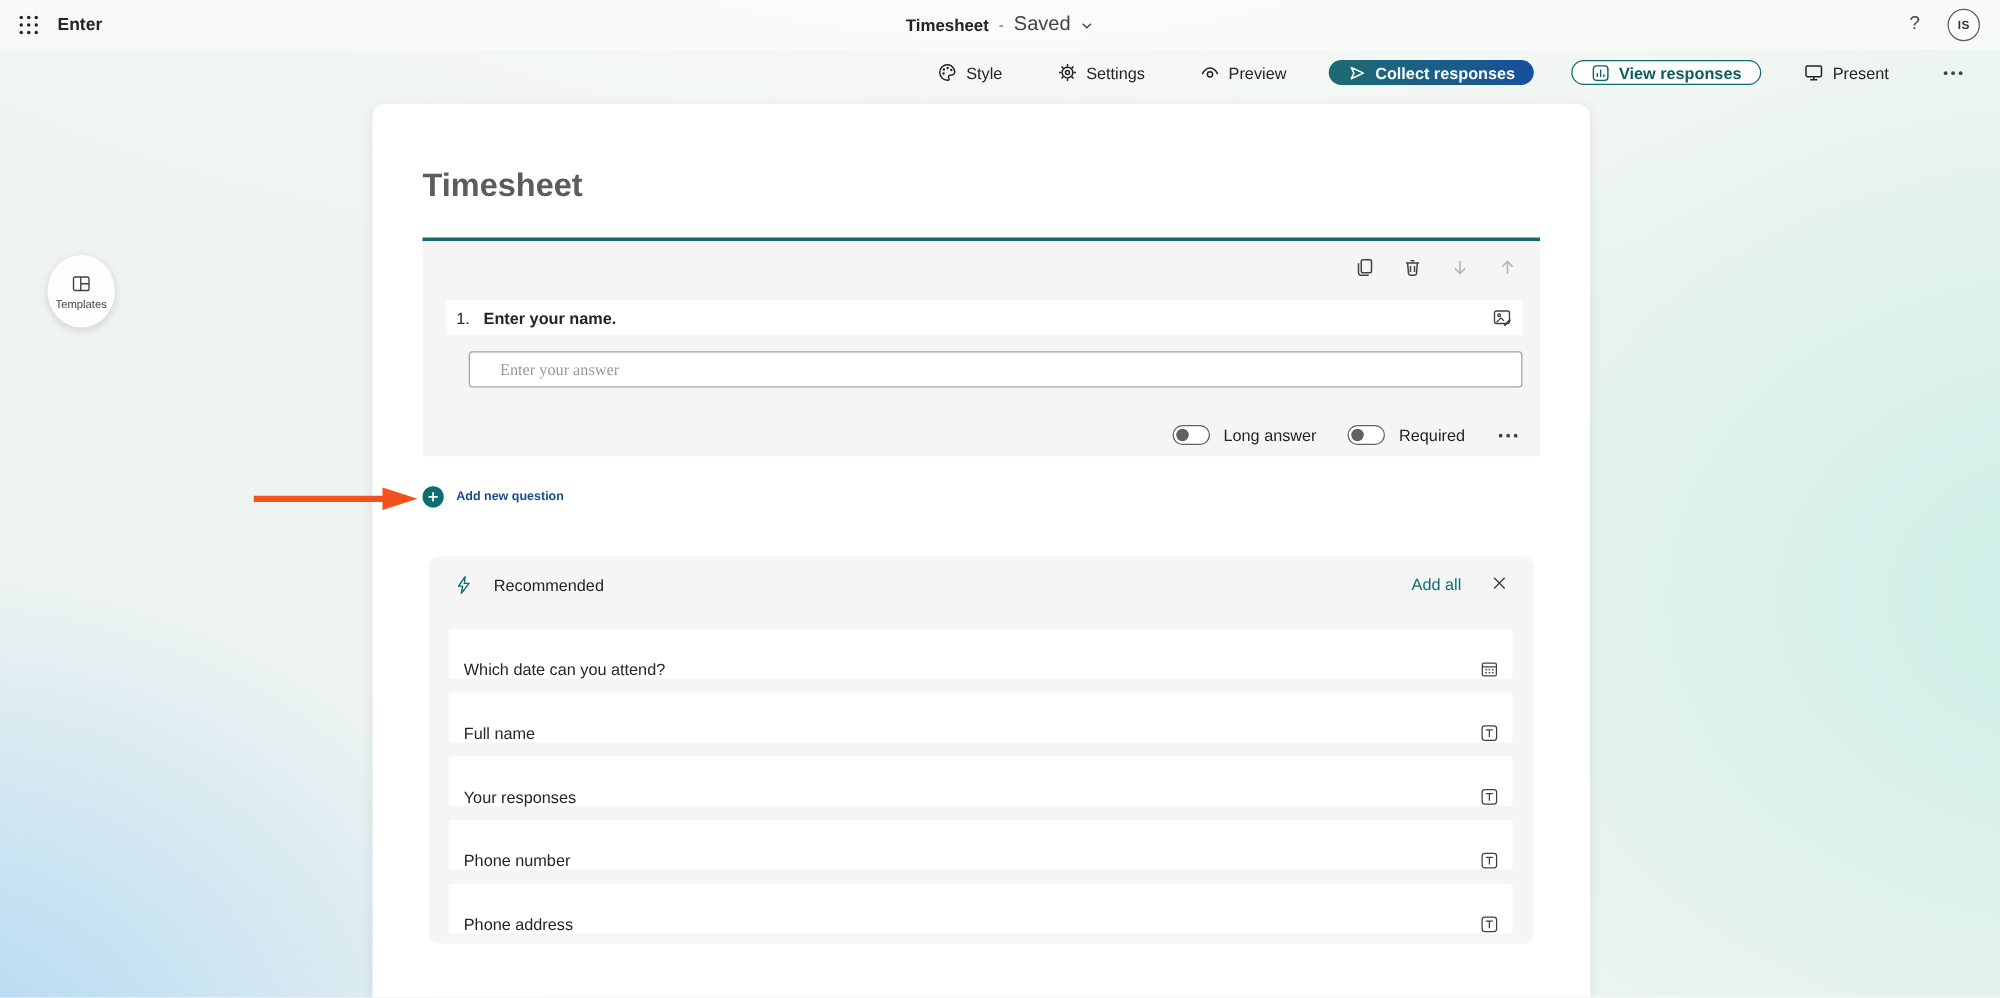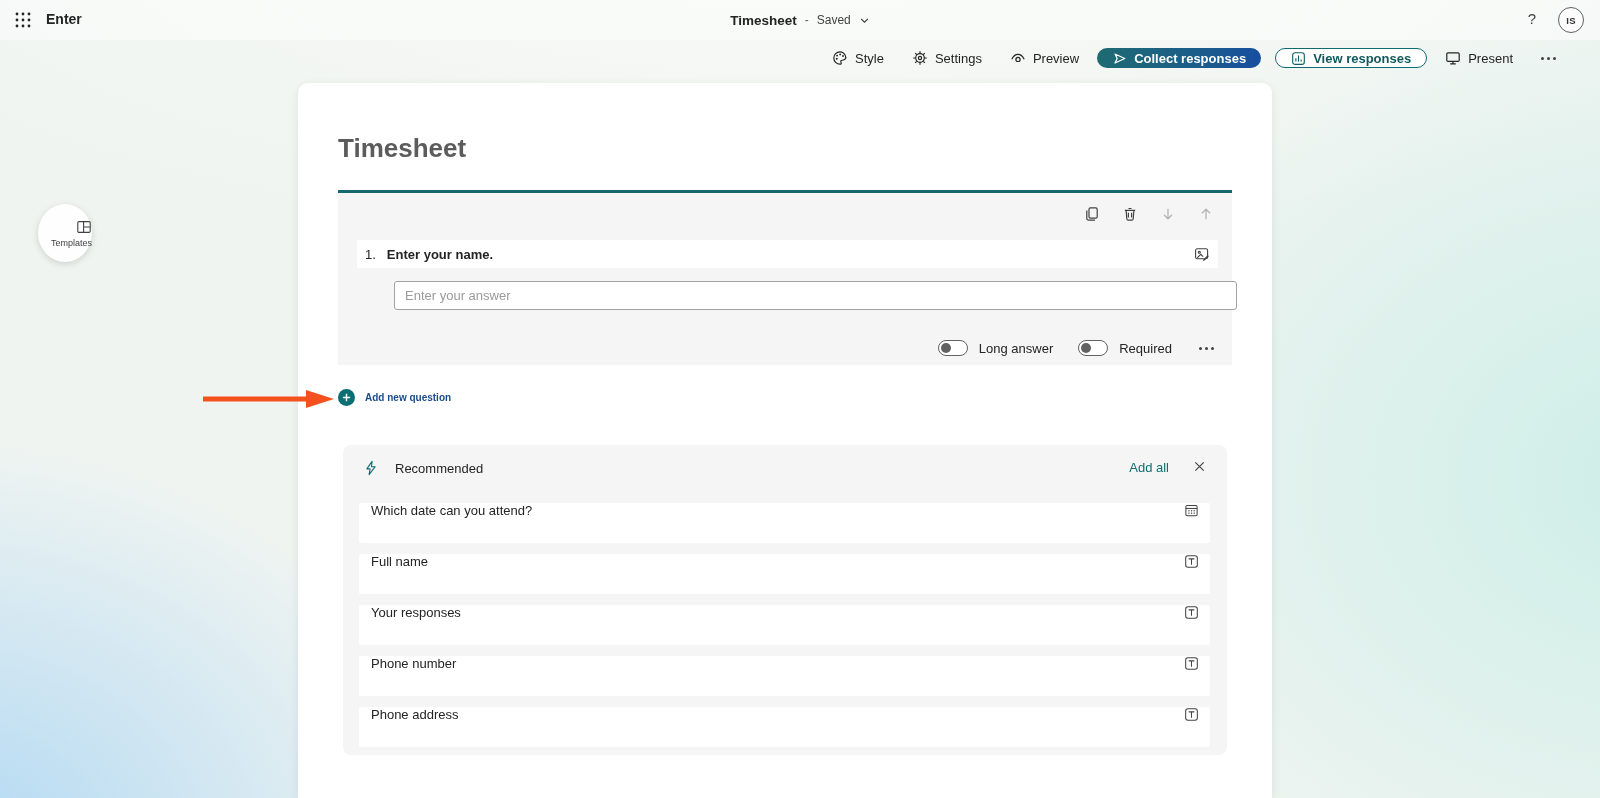--- a/index.html
+++ b/index.html
@@ -18,64 +18,64 @@
 
   
   .topbar { position:absolute; top:0; left:0; width:1600px; height:40px;
             background:rgba(255,255,255,0.45); display:flex; align-items:center; }
   .waffle { position:absolute; left:14px; top:11px; width:18px; height:18px; cursor:pointer; }
   .app-name { position:absolute; left:46px; top:11px; font-size:14px; font-weight:700; }
   .doc-title-group { position:absolute; left:0; right:0; top:0; height:40px;
                      display:flex; align-items:center; justify-content:center; gap:8px; }
   .doc-title { font-size:13.5px; font-weight:600; color:#242424; }
   .doc-sep { font-size:12px; color:#616161; }
-  .doc-saved { font-size:12px; color:#424242; }
+  .doc-saved { font-size:16px; color:#424242; }
   .help-btn { position:absolute; right:64px; top:10px; font-size:15px; color:#424242; cursor:pointer; }
   .avatar { position:absolute; right:16px; top:7px; width:26px; height:26px; border-radius:50%;
             border:1.5px solid #5f5f5f; background:#fcfcfc; display:flex; align-items:center;
             justify-content:center; font-size:9.5px; font-weight:600; color:#333; letter-spacing:.3px; cursor:pointer; }
 
   
-  .toolbar { position:absolute; top:42px; right:34px; height:32px;
-             display:flex; align-items:center; gap:8px; }
+  .toolbar { position:absolute; top:42px; right:20px; height:32px;
+             display:flex; align-items:center; gap:24px; }
   .tool-btn { display:flex; align-items:center; gap:7px; padding:6px 10px; border-radius:4px;
               font-size:13px; color:#242424; cursor:pointer; background:transparent; border:none; }
   .pill { height:20px; border-radius:15px; display:flex; align-items:center; gap:7px;
           padding:0 15px; font-size:13px; font-weight:600; cursor:pointer; }
   .pill-primary { color:#fff; border:none;
           background:linear-gradient(90deg,#1e6b72 0%, #1a5a8e 70%, #174ea0 100%); }
   .pill-outline { color:#0e5a5e; background:#fff; border:1px solid #0e6a6f; margin-left:6px; }
   .more-dots { display:flex; gap:3px; padding:8px 10px; cursor:pointer; }
   .more-dots i { width:3px; height:3px; border-radius:50%; background:#424242; }
 
   
   .templates-btn { position:absolute; left:38px; top:204px; width:54px; height:58px;
                    background:#fdfefd; border-radius:50%; box-shadow:0 2px 7px rgba(0,0,0,.14);
-                   display:flex; flex-direction:column; align-items:flex-end; justify-content:center;
+                   display:flex; flex-direction:column; align-items:center; justify-content:center;
                    gap:3px; cursor:pointer; }
   .templates-btn span { font-size:9px; color:#424242; }
 
   
   .card { position:absolute; left:298px; top:83px; width:974px; height:715px;
           background:#fff; border-radius:10px 10px 0 0; box-shadow:0 2px 10px rgba(0,0,0,.08); }
   .form-title { position:absolute; left:40px; top:50px; font-size:26px; font-weight:600; color:#5c5c5c; }
   .divider { position:absolute; left:40px; top:107px; width:894px; height:3px; background:#15696e; }
 
   
   .qblock { position:absolute; left:40px; top:110px; width:894px; height:172px; background:#f5f5f5; }
   .qactions { position:absolute; right:18px; top:13px; display:flex; gap:22px; }
   .qactions .icon-btn { cursor:pointer; }
   .qrow { position:absolute; left:19px; top:47px; width:861px; height:28px; background:#fff;
           display:flex; align-items:center; }
   .qnum { font-size:13px; color:#242424; margin-left:8px; }
   .qtext { font-size:13px; font-weight:600; color:#242424; margin-left:11px; flex:1; }
   .qmedia { margin-right:8px; cursor:pointer; }
   .answer-input { position:absolute; left:37px; top:88px; width:843px; height:29px;
-                  border:1px solid #a3a2a1; border-radius:3px; background:#fff; padding:0 10px;
-                  font-size:13px; color:#242424; font-family:Liberation Sans, sans-serif;margin-left:19px; }
+                  border:1px solid #a3a2a1; border-radius:3px; background:#fff; padding:0 24px;
+                  font-size:13px; color:#242424; font-family:Liberation Serif, serif; }
   .answer-input::placeholder { color:#9b9a99; }
   .qfooter { position:absolute; right:16px; bottom:9px; display:flex; align-items:center; gap:11px; }
   .toggle { width:30px; height:16px; border:1px solid #616161; border-radius:9px;
             background:#fff; position:relative; cursor:pointer; }
   .toggle::after { content:""; position:absolute; left:2px; top:2px; width:10px; height:10px;
                    border-radius:50%; background:#616161; }
   .toggle-label { font-size:13px; color:#242424; }
   .gap-lg { margin-left:14px; }
   .qfooter .more-dots { margin-left:14px; padding:4px 2px; }
 
@@ -92,21 +92,21 @@
   
   .rec-panel { position:absolute; left:45px; top:362px; width:884px; height:310px;
                background:#f5f5f5; border-radius:8px; }
   .rec-header { position:absolute; left:0; top:0; width:100%; height:48px; }
   .rec-bolt { position:absolute; left:20px; top:15px; }
   .rec-title { position:absolute; left:52px; top:16px; font-size:13px; color:#242424; }
   .rec-addall { position:absolute; right:58px; top:15px; font-size:13px; color:#0e6e72; cursor:pointer; }
   .rec-close { position:absolute; right:20px; top:14px; cursor:pointer; }
   .rec-items { position:absolute; left:16px; top:58px; width:851px; }
   .rec-item { width:100%; height:40px; background:#fff; margin-bottom:11px; border-radius:2px;
-              display:flex; align-items:flex-start; cursor:pointer;gap:35px; }
+              display:flex; align-items:flex-end; cursor:pointer;gap:35px; }
   .rec-item-label { font-size:13px; color:#242424; margin-left:12px; flex:1; }
   .rec-item-icon { margin-right:11px; }
 </style>
 </head>
 <body>
 
 <div class="topbar">
   <div class="waffle">
     <svg viewBox="0 0 18 18" width="18" height="18">
       <g fill="#242424">

